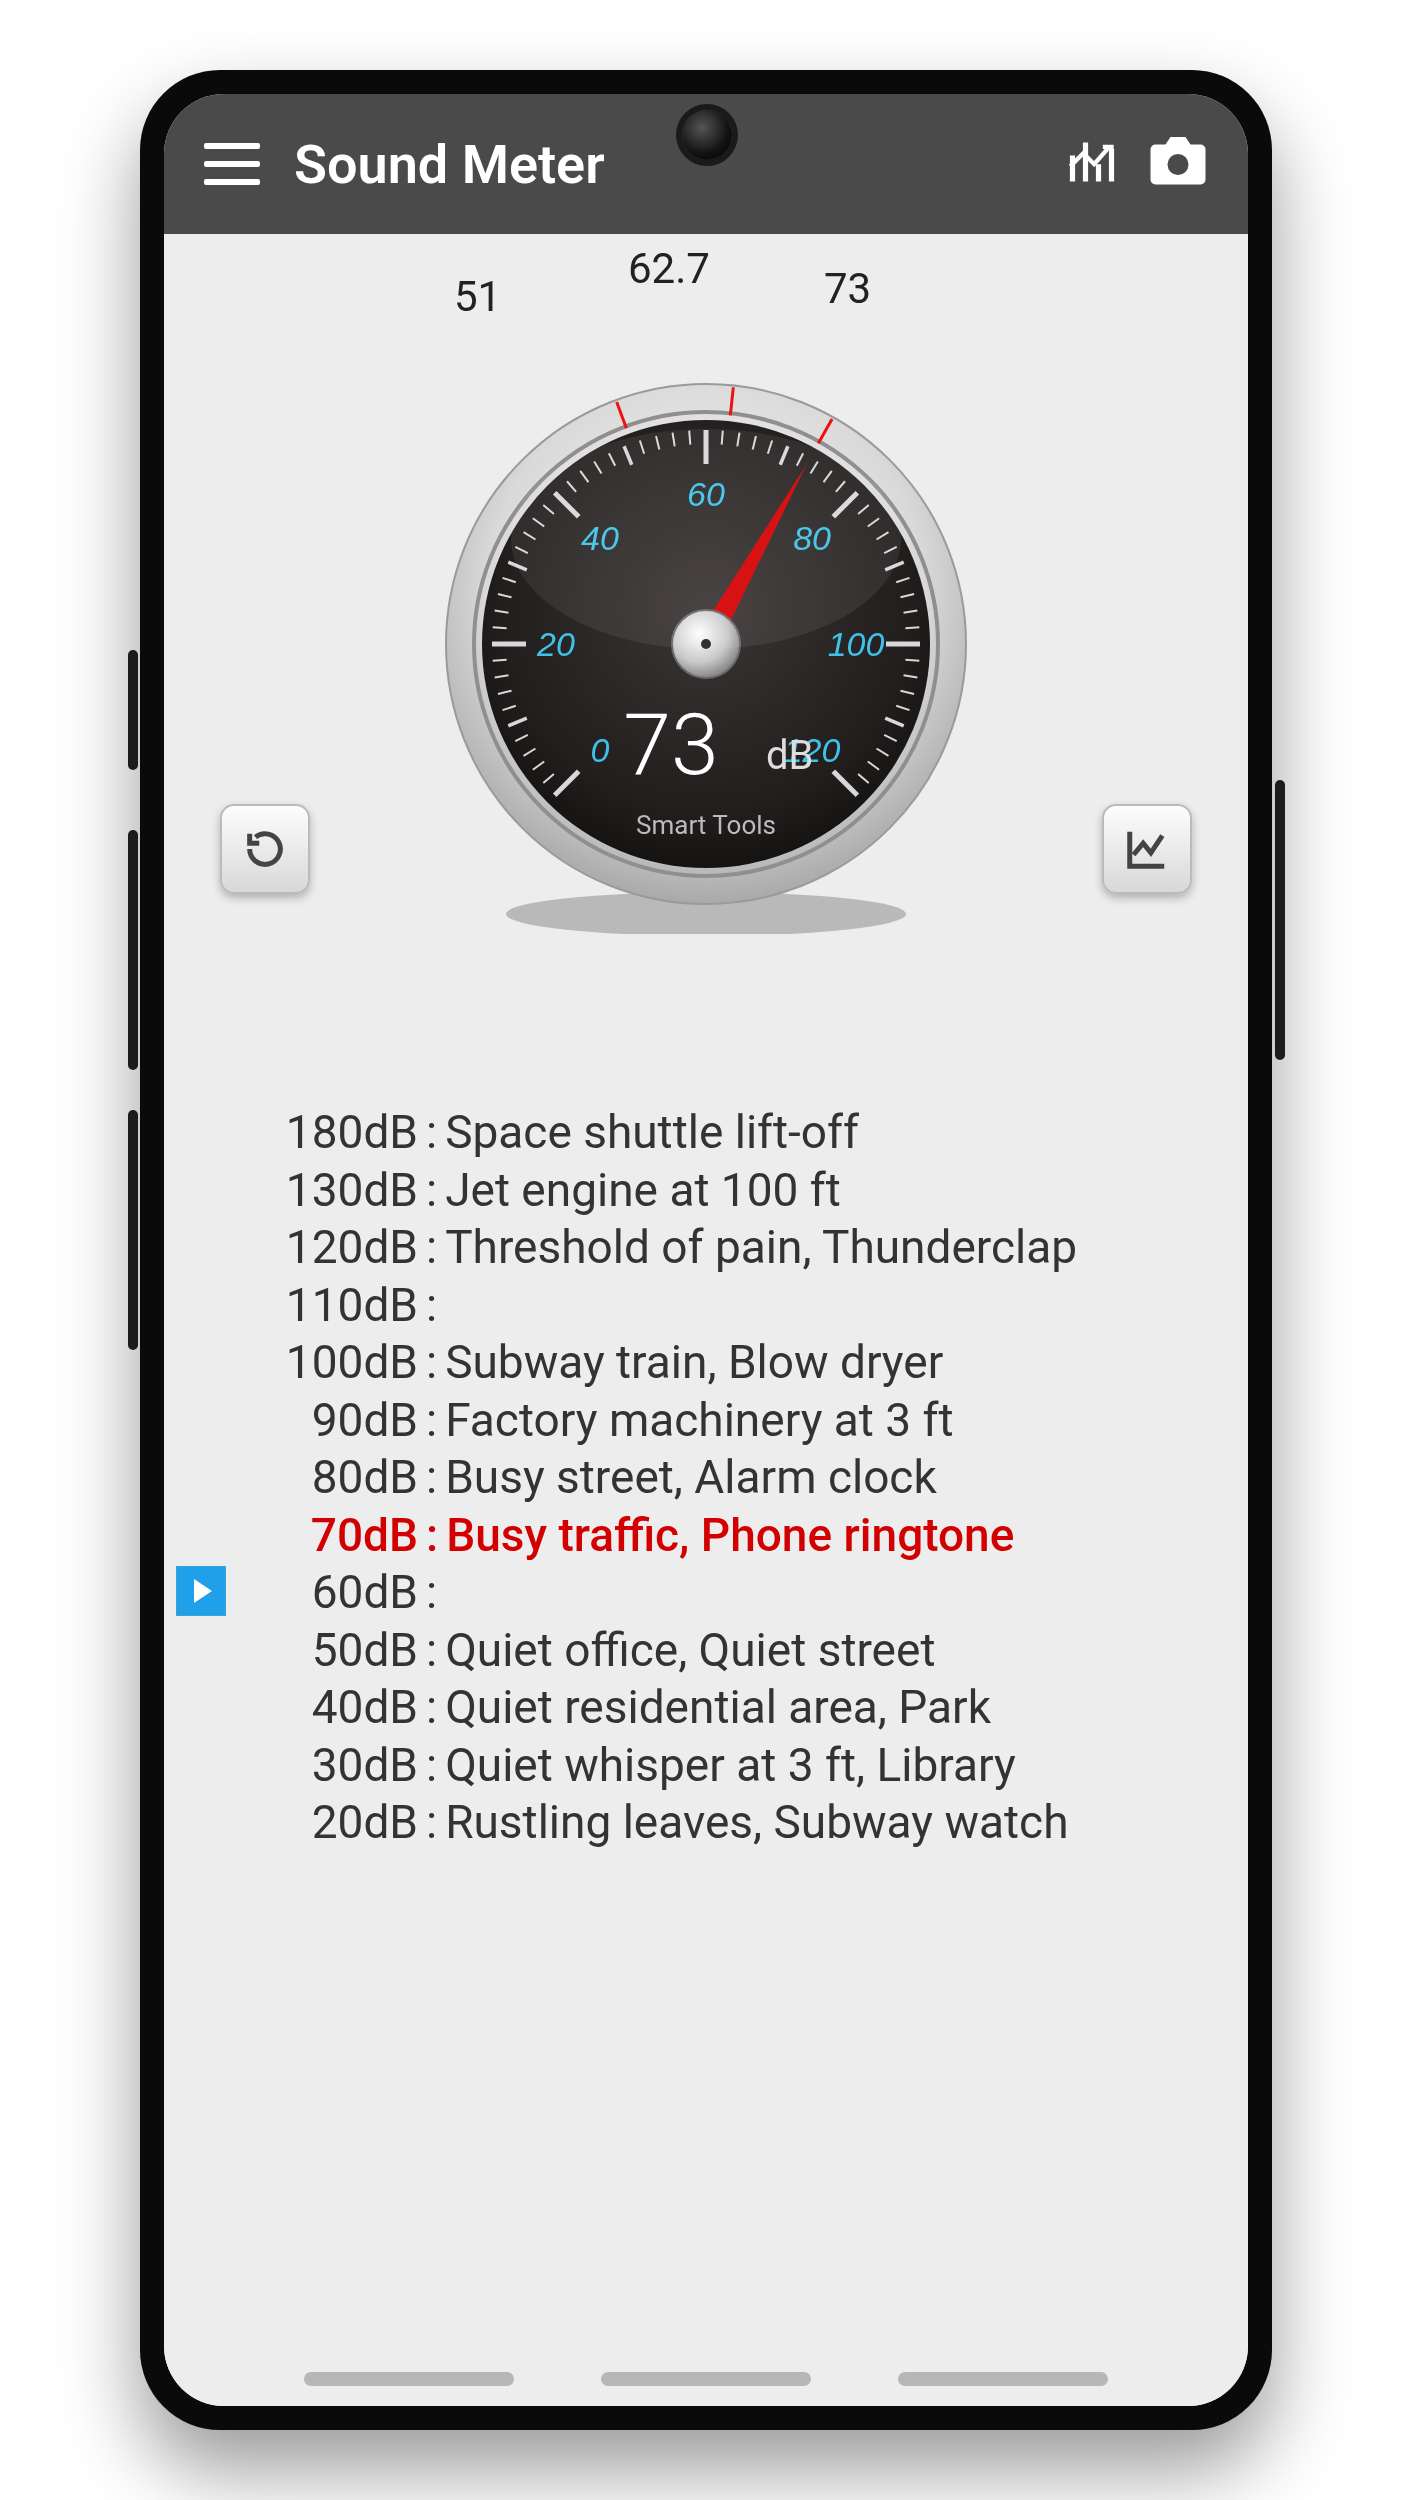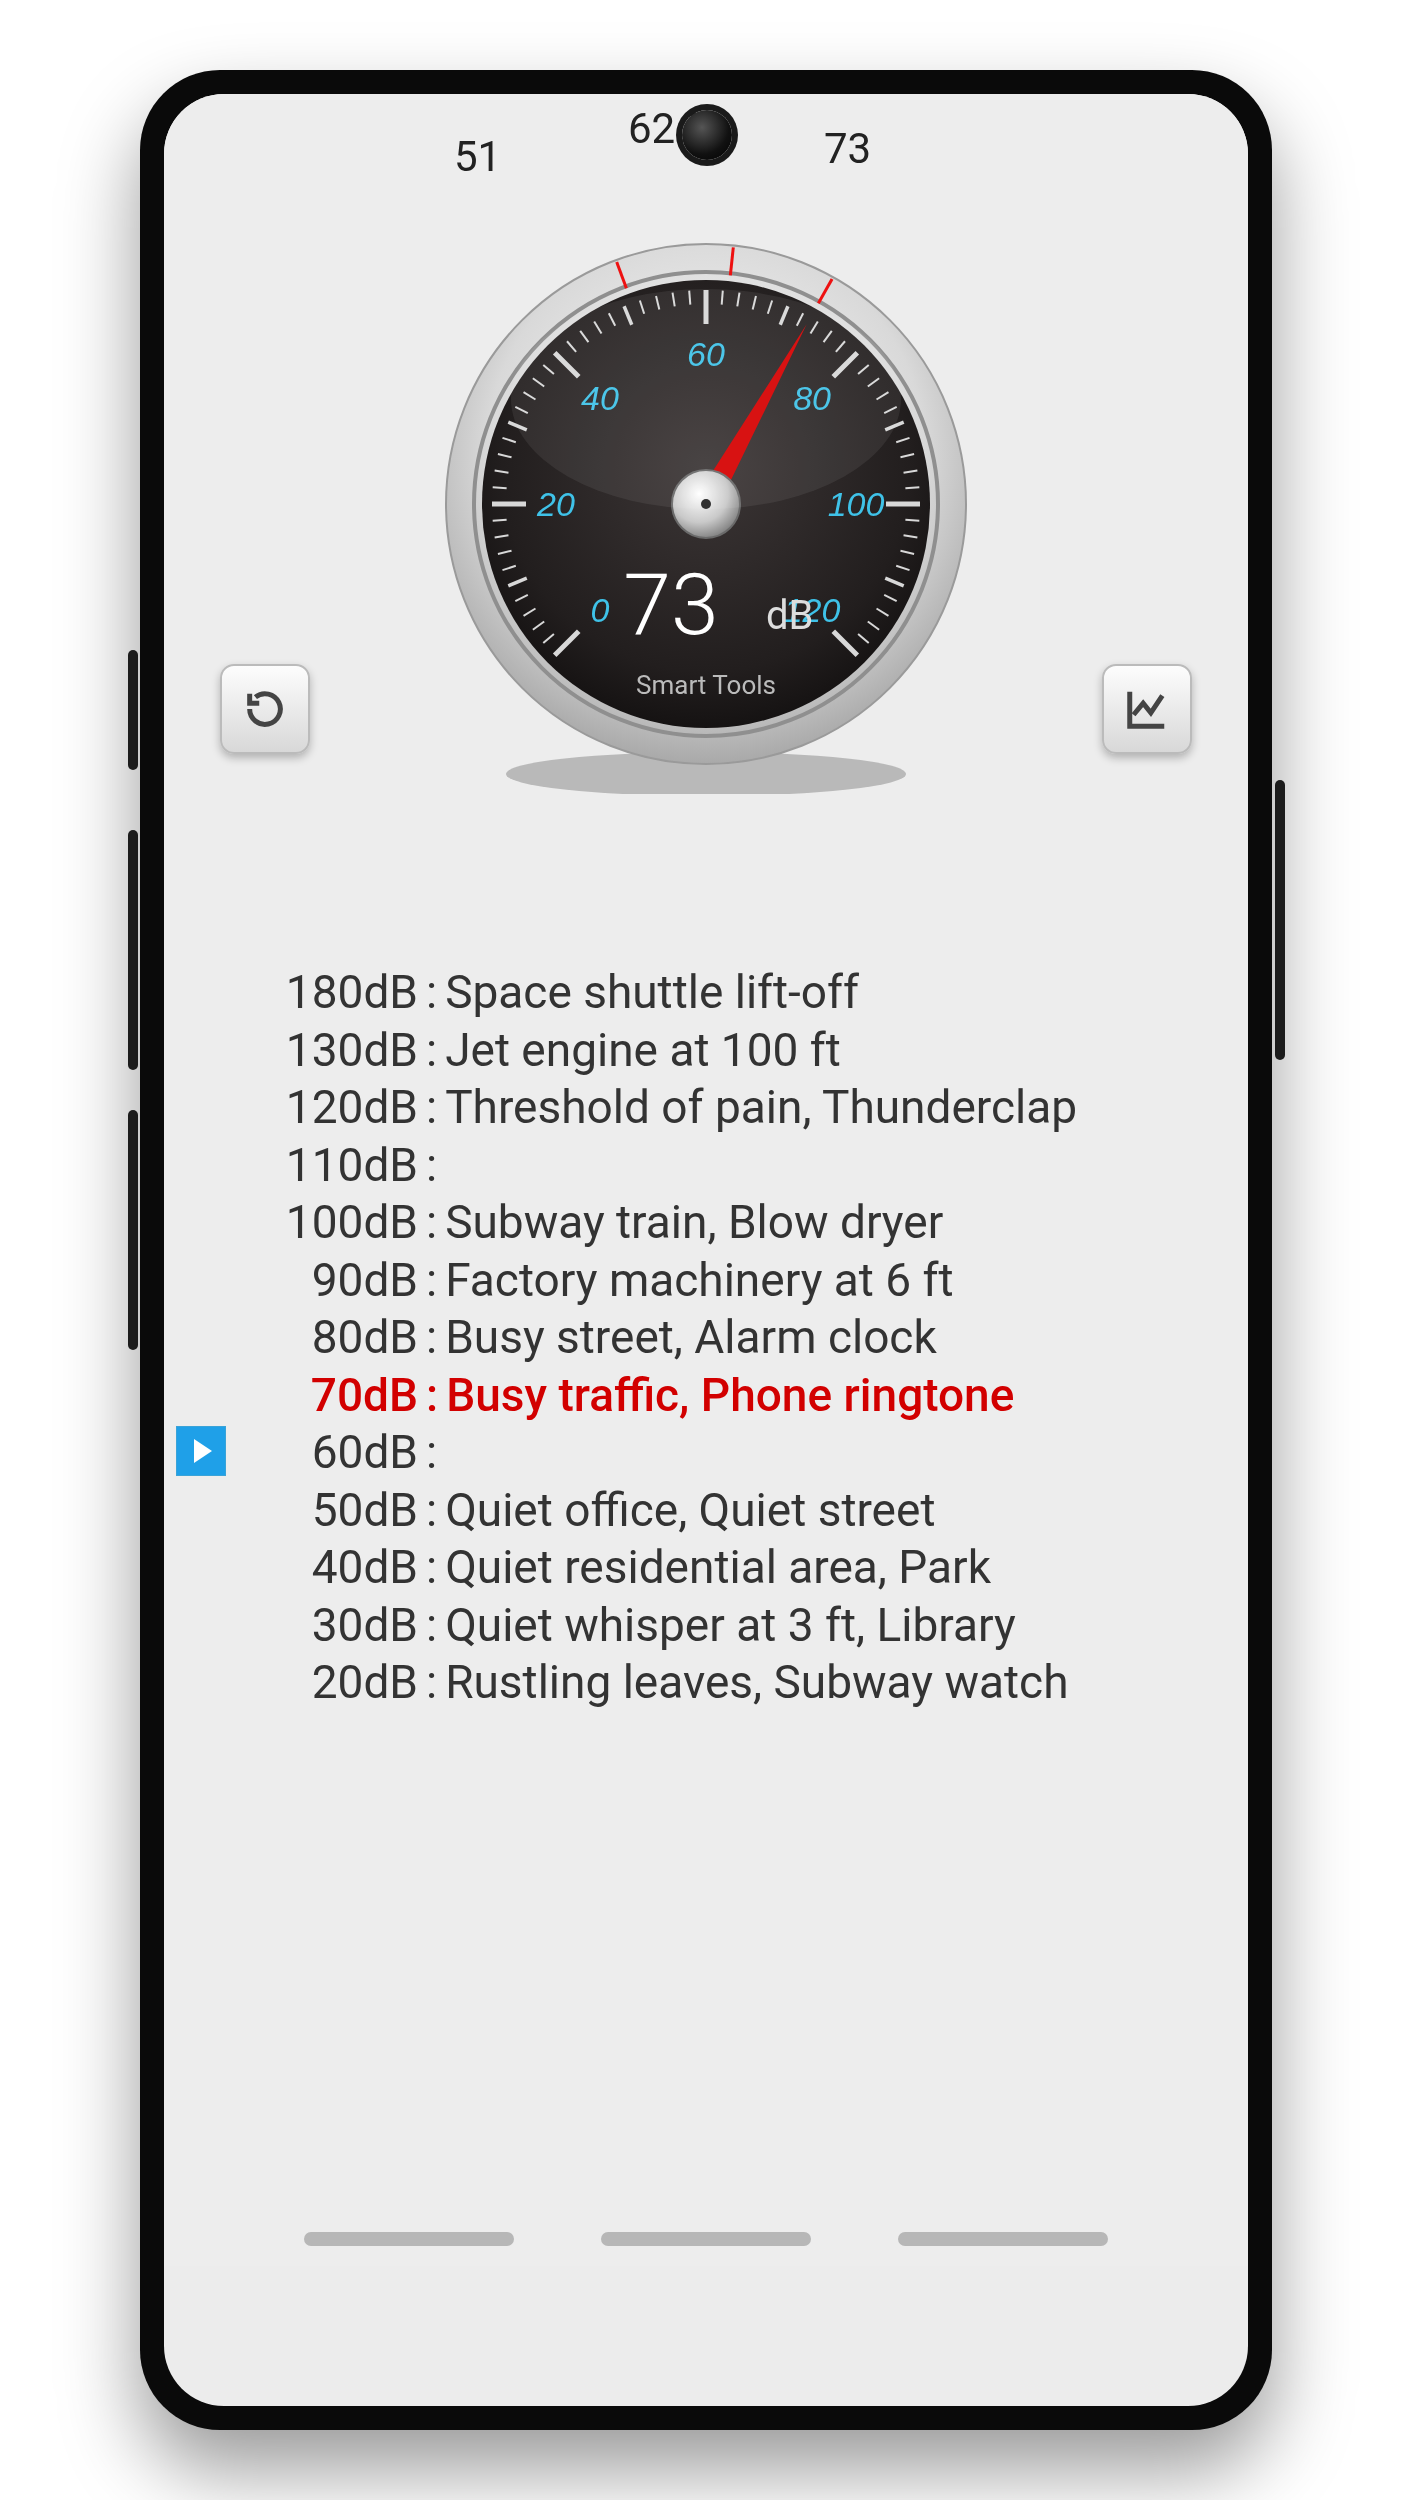--- a/index.html
+++ b/index.html
@@ -171,20 +171,44 @@
   <div class="side-btn l1"></div>
   <div class="side-btn l2"></div>
   <div class="side-btn l3"></div>
   <div class="side-btn r1"></div>
 
   <div class="speaker-cam"></div>
 
   <div class="phone-frame">
     <div class="phone-inner">
 
+      <div class="appbar">
+        <div class="hamburger">
+          <span></span>
+            <span></span>
+            <span></span>
+        </div>
+        <div class="title">Sound Meter</div>
+        <div class="icon-btn">
+          <svg width="52" height="52" viewBox="0 0 24 24" fill="none" stroke="#fff" stroke-width="2.4">
+            <path d="M3 21V9"></path>
+              <path d="M9 21V3"></path>
+              <path d="M15 21V13"></path>
+              <path d="M21 21V6"></path>
+            <path d="M2 14l6-6 5 5 7-8" stroke-width="2"></path>
+            <path d="M17 5h4v4" stroke-width="2"></path>
+          </svg>
+        </div>
+        <div class="icon-btn">
+          <svg width="60" height="52" viewBox="0 0 24 20">
+            <path fill="#fff" d="M9 0h6l2 3h4a2 2 0 0 1 2 2v12a2 2 0 0 1-2 2H3a2 2 0 0 1-2-2V5a2 2 0 0 1 2-2h4z"></path>
+            <circle cx="12" cy="11" r="4.2" fill="#4a4a4a"></circle>
+          </svg>
+        </div>
+      </div>
 
       <div class="screen-body">
 
         <div class="gauge-wrap">
 
           <span class="ind-label" style="left:290px;top:38px;text-align:right;">51</span>
           <span class="ind-label" style="left:464px;top:10px;">62.7</span>
           <span class="ind-label" style="left:660px;top:30px;">73</span>
 
           <div class="gauge">
@@ -347,21 +371,21 @@
            <span class="sep">:</span>
          </div>
               <div class="db-row">
            <span class="db">100dB</span>
            <span class="sep">:</span>
            <span>Subway train, Blow dryer</span>
          </div>
               <div class="db-row">
            <span class="db">90dB</span>
            <span class="sep">:</span>
-           <span>Factory machinery at 6 ft</span>
+           <span>Factory machinery at 3 ft</span>
          </div>
               <div class="db-row">
            <span class="db">80dB</span>
            <span class="sep">:</span>
            <span>Busy street, Alarm clock</span>
          </div>
               <div class="db-row active">
            <span class="db">70dB</span>
            <span class="sep">:</span>
            <span>Busy traffic, Phone ringtone</span>

